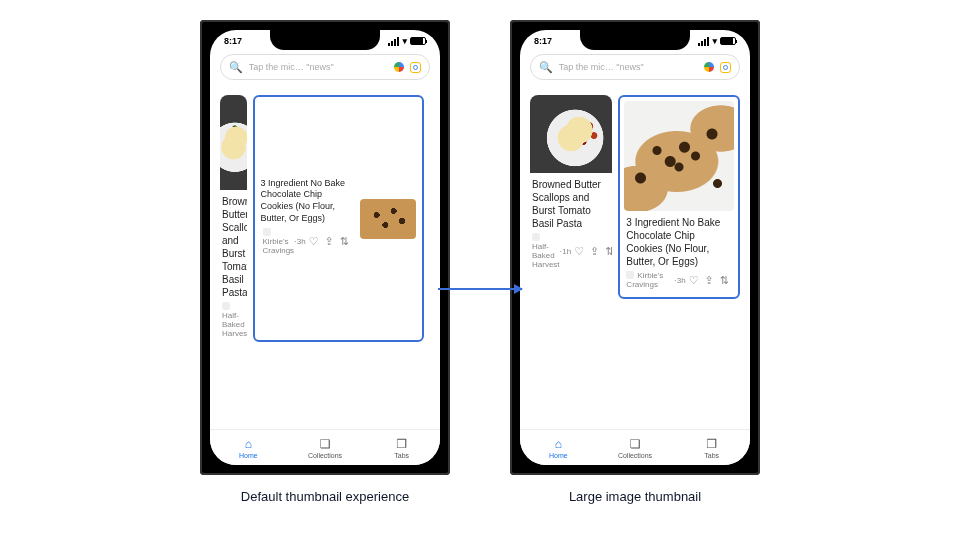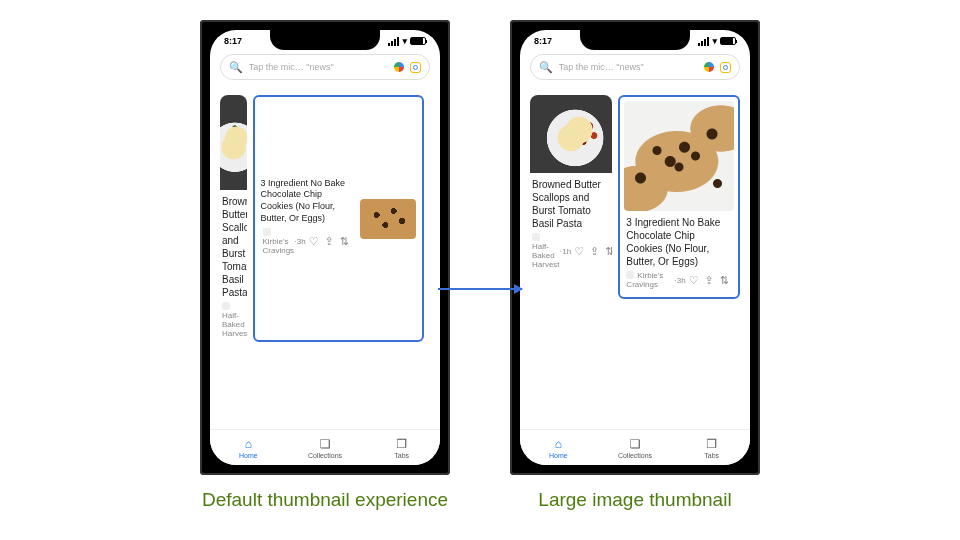--- a/index.html
+++ b/index.html
@@ -13,22 +13,22 @@
     display: flex;
     justify-content: center;
     gap: 60px;
     padding-top: 20px;
   }
   .col {
     display: flex; flex-direction: column; align-items: center;
   }
   .caption {
     margin-top: 14px;
-    font-size: 19px;
-    color: #4d7c0f;
+    font-size: 13px;
+    color: #0f172a;
   }
   
   .phone {
     width: 250px; height: 455px;
     background: #000;
     border-radius: 4px;
     padding: 10px;
     position: relative;
     box-shadow: 0 0 0 2px #333 inset;
   }

